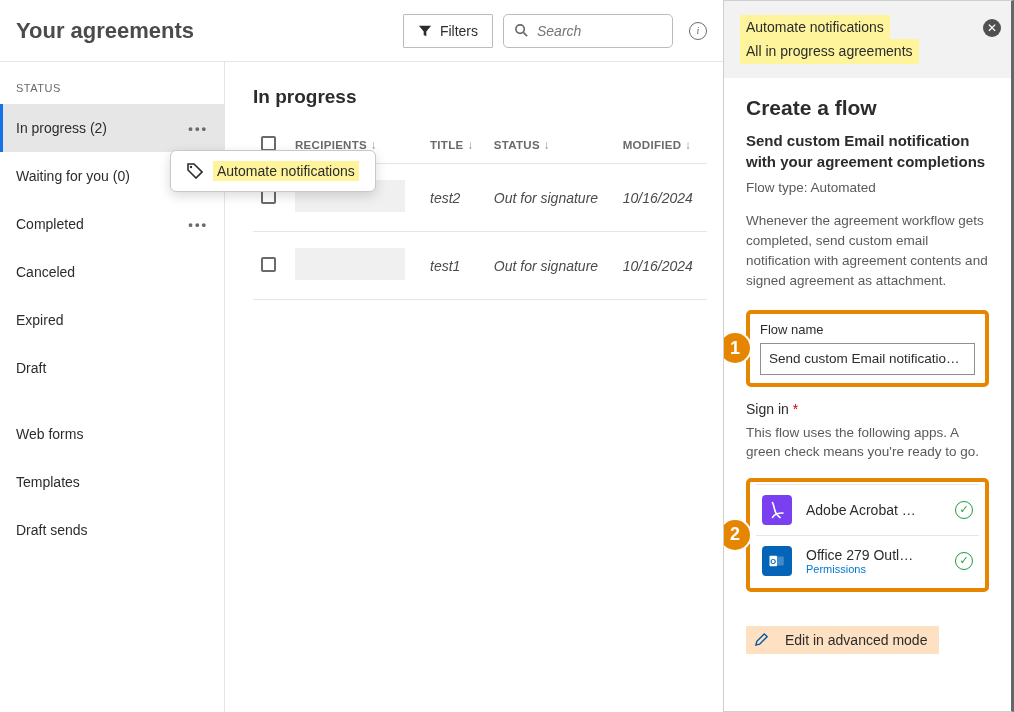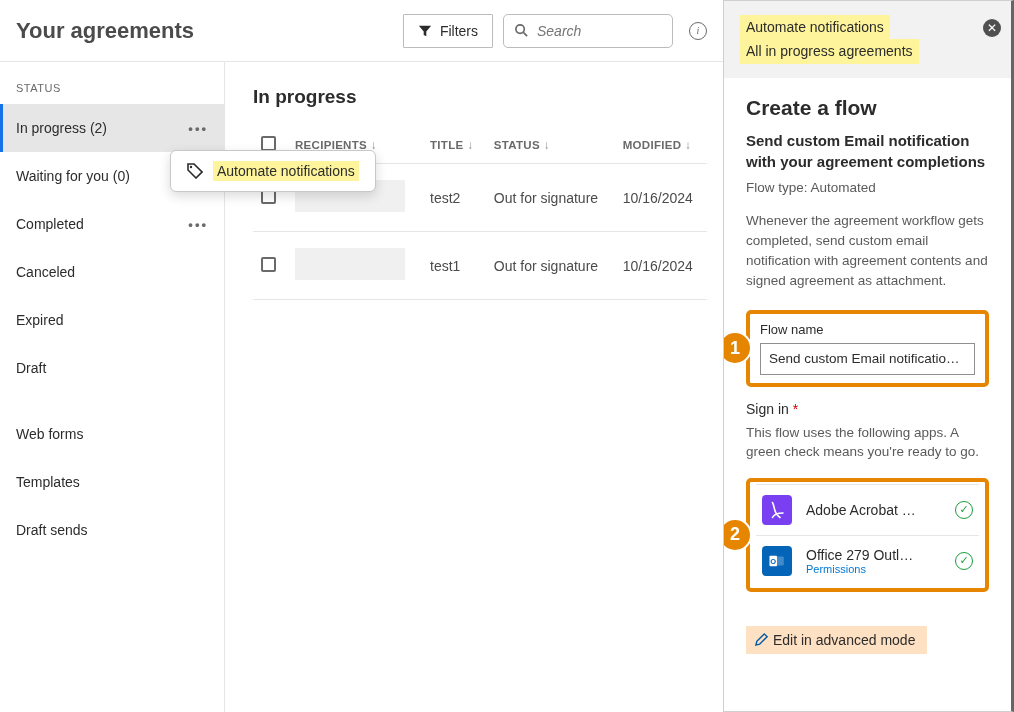--- a/index.html
+++ b/index.html
@@ -182,20 +182,21 @@
     table.agreements th .sort {
       margin-left: 4px;
       color: #8a8a8a;
     }
     table.agreements td {
       padding: 16px 8px;
       border-bottom: 1px solid #e6e6e6;
       vertical-align: middle;
       font-size: 14px;
       color: #4b4b4b;
+      font-style: italic;
     }
     .chk {
       width: 15px; height: 15px;
       border: 2px solid #6a6a6a;
       border-radius: 2px;
       display: inline-block;
     }
     .recipient-cell {
       width: 110px; height: 32px;
       background: #f0f0f0;
@@ -338,21 +339,21 @@
       border: 1.5px solid #1a9e3e;
       border-radius: 50%;
       display: flex; align-items: center; justify-content: center;
       color: #1a9e3e;
       font-size: 11px;
     }
 
     .edit-adv {
       display: inline-flex;
       align-items: center;
-      gap: 4px;
+      gap: 16px;
       background: #fee0c2;
       padding: 6px 12px 6px 8px;
       color: #2c2c2c;
       font-size: 14px;
       cursor: pointer;
       margin-top: 6px;
     }
 
     
     .ico { display: inline-flex; }

